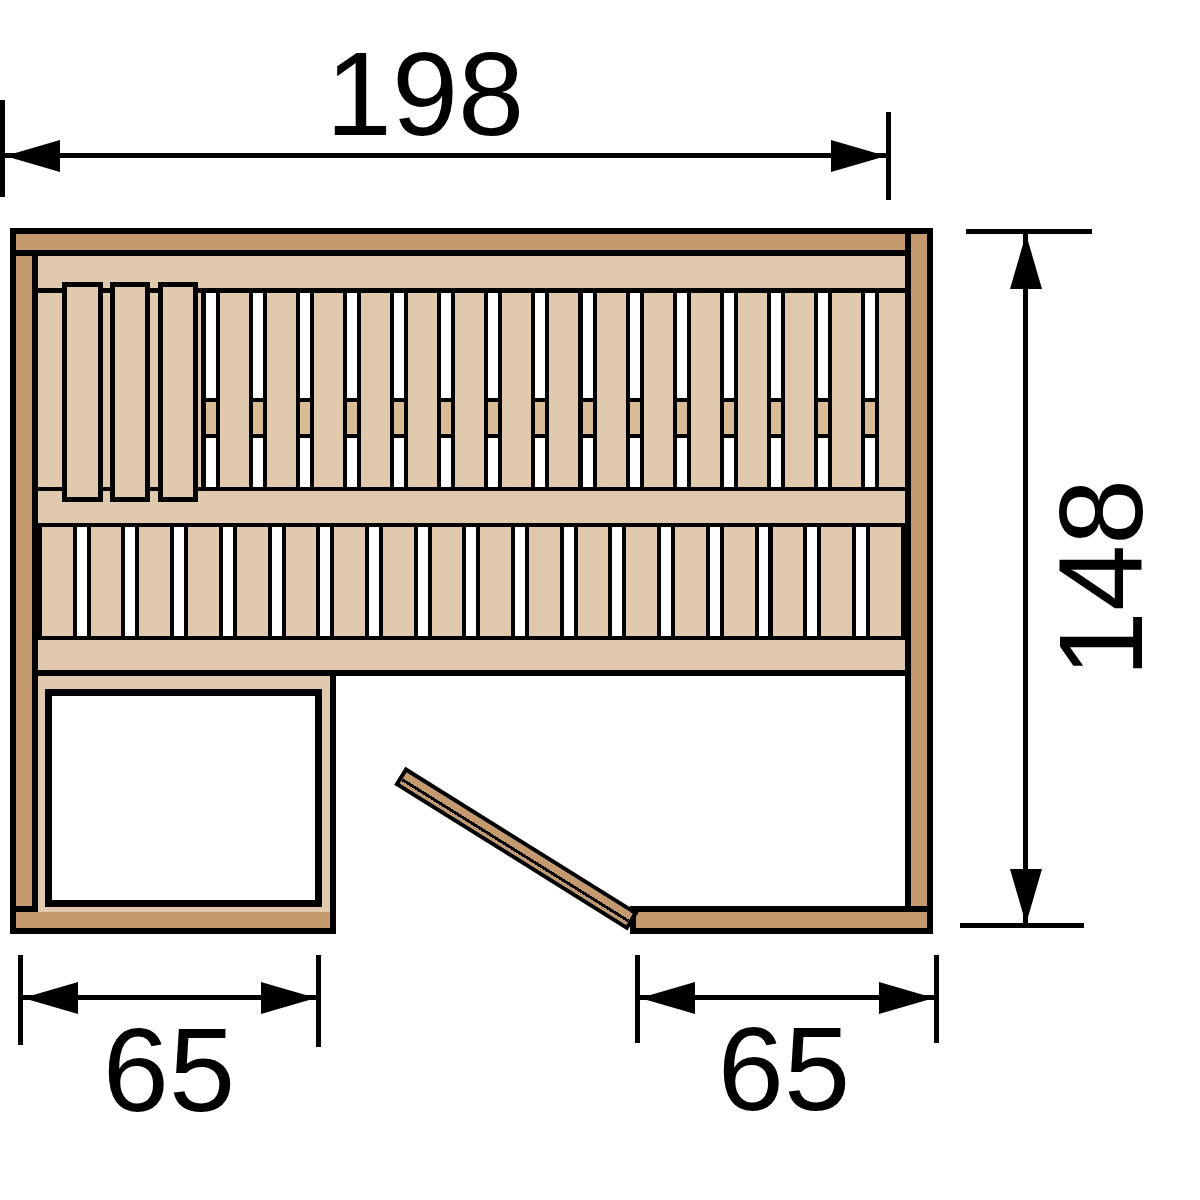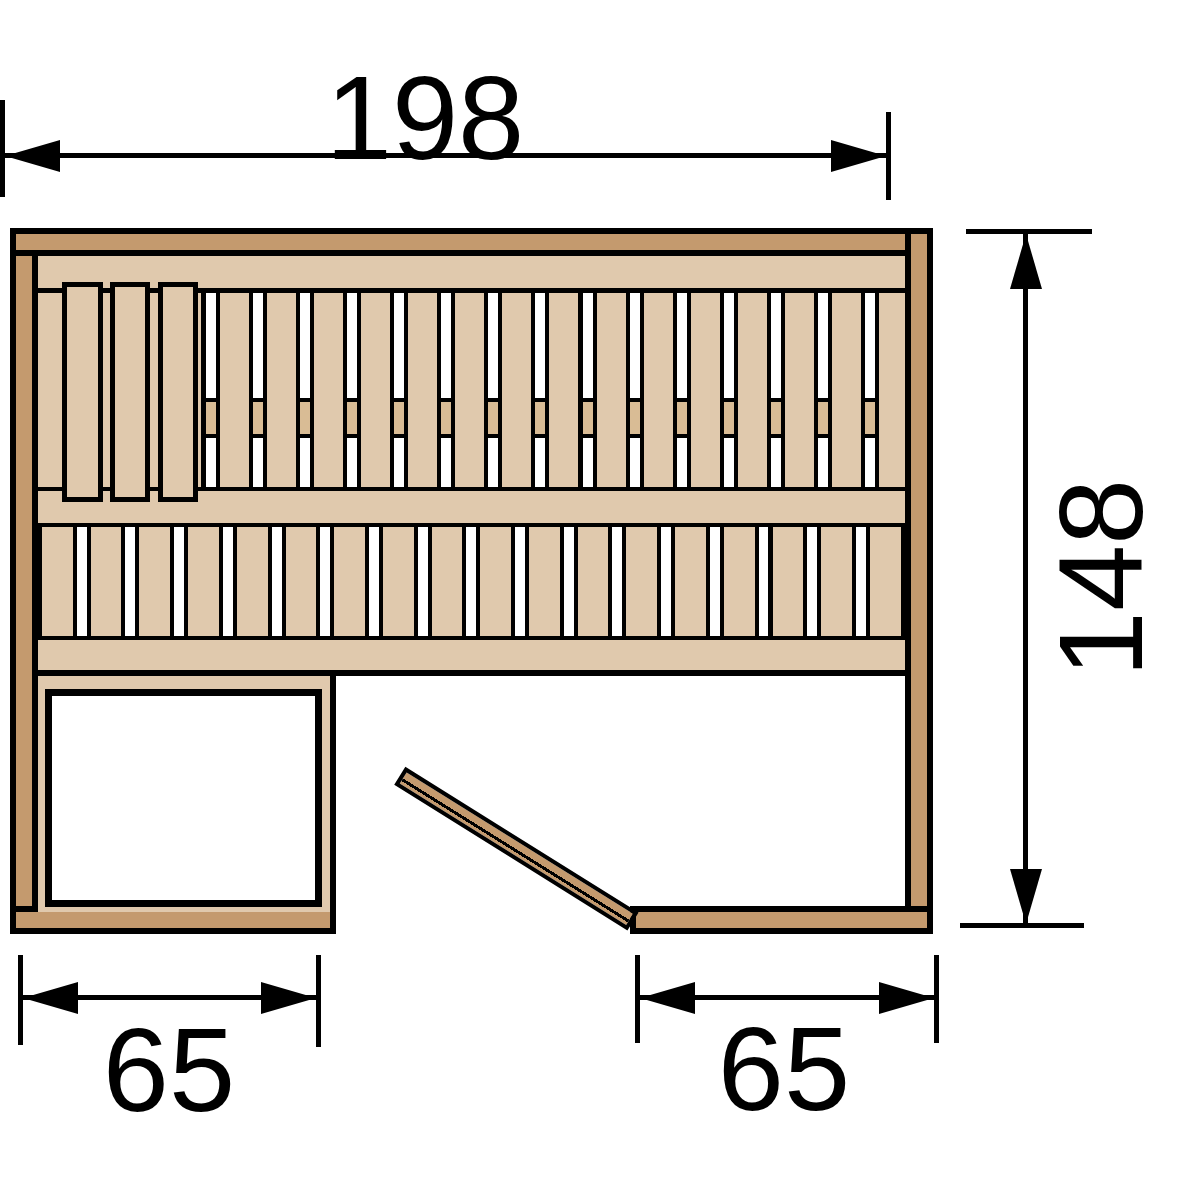--- a/index.html
+++ b/index.html
@@ -56,21 +56,21 @@
 <body>
 
 <div class="canvas">
 
   <div>
     <div class="tick abs" style="left:0;top:100px;width:5px;height:97px;"></div>
     <div class="tick abs" style="left:886px;top:112px;width:5px;height:88px;"></div>
     <div class="dline abs" style="left:5px;top:153px;width:881px;height:5px;"></div>
     <div class="arr arr-left" style="left:5px;top:140px;"></div>
     <div class="arr arr-right" style="left:831px;top:140px;"></div>
-    <div class="dim-label" style="left:425px;top:93px;margin-top:24px;">198</div>
+    <div class="dim-label" style="left:425px;top:93px;">198</div>
   </div>
 
   <div>
     <div class="tick abs" style="left:966px;top:229px;width:126px;height:5px;"></div>
     <div class="tick abs" style="left:960px;top:923px;width:124px;height:5px;"></div>
     <div class="dline abs" style="left:1023px;top:234px;width:5px;height:690px;"></div>
     <div class="arr arr-up" style="left:1010px;top:234px;"></div>
     <div class="arr arr-down" style="left:1010px;top:869px;"></div>
     <div class="dim-label rot" style="left:1100px;top:578px;">148</div>
   </div>

